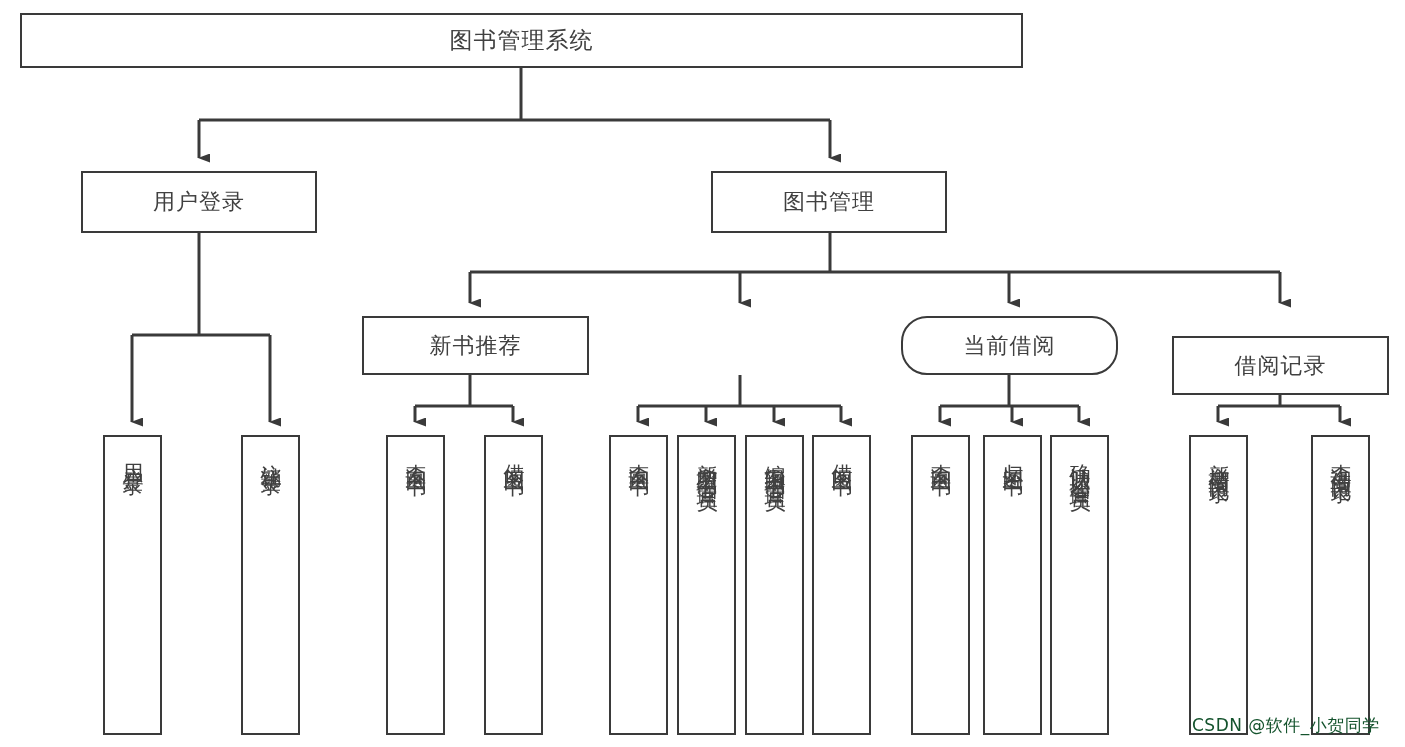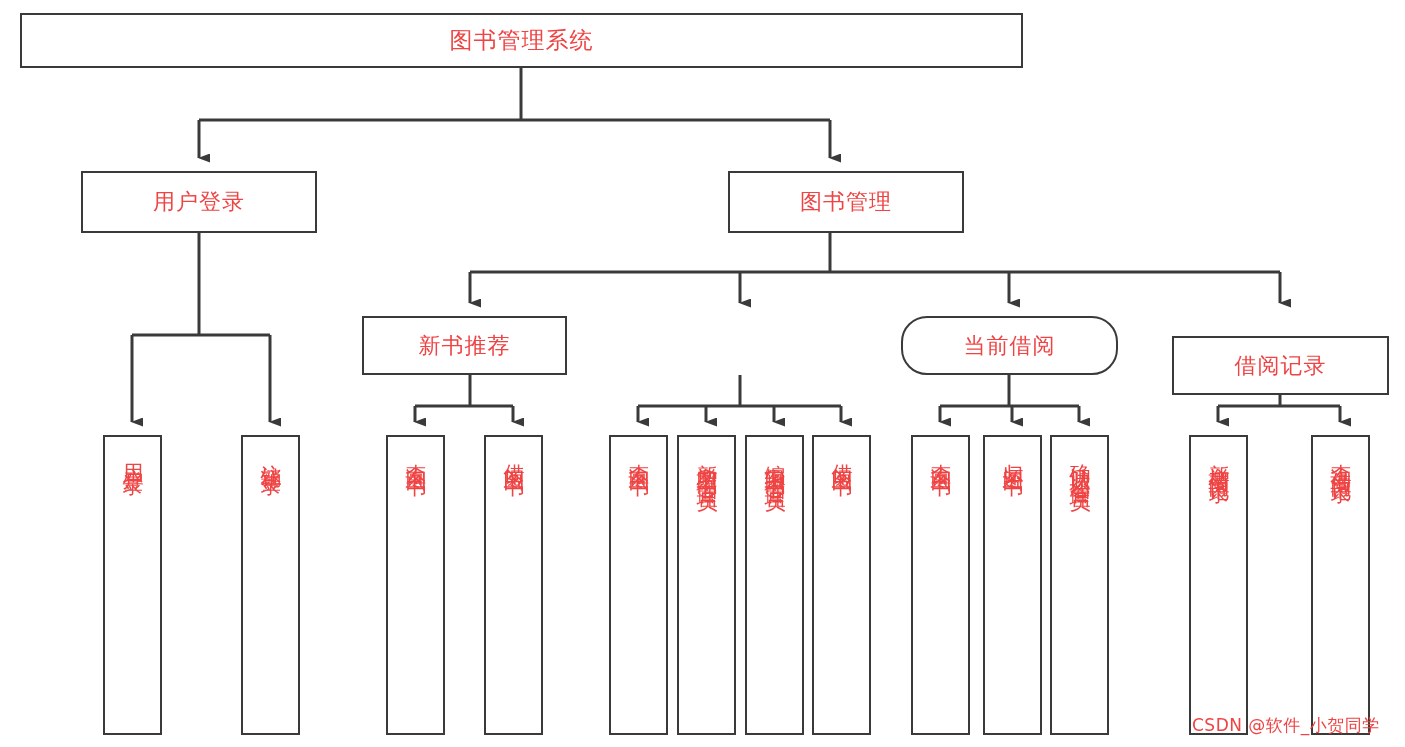--- a/index.html
+++ b/index.html
@@ -30,21 +30,21 @@
     box-sizing: border-box;
     background: #ffffff;
     border: 2px solid #3a3a3a;
     display: flex;
     align-items: center;
     justify-content: center;
     z-index: 2;
   }
   .node-label {
     font-size: 22px;
-    color: #ef4444;
+    color: #404040;
     line-height: 1.25;
     letter-spacing: 1px;
     white-space: nowrap;
   }
   .node.vertical {
     align-items: flex-start;
     padding-top: 10px;
   }
   .node.vertical .node-label {
     writing-mode: vertical-rl;
@@ -56,21 +56,21 @@
     max-height: 100%;
   }
   .node.root .node-label {
     font-size: 23px;
   }
   #watermark {
     position: absolute;
     left: 1192px;
     top: 714px;
     font-size: 17px;
-    color: #ef4444;
+    color: #14532d;
     letter-spacing: 0.5px;
     white-space: nowrap;
     z-index: 5;
     font-family: "DejaVu Sans", "Liberation Sans", sans-serif;
   }
 </style>
 </head>
 <body>
 
 <div id="diagram-root">
@@ -131,25 +131,25 @@
     </g>
   </svg>
 
   <div class="node root" style="left: 20px; top: 13px; width: 1003px; height: 55px;">
     <span class="node-label">图书管理系统</span>
   </div>
 
   <div class="node" style="left: 81px; top: 171px; width: 236px; height: 62px;">
     <span class="node-label">用户登录</span>
   </div>
-  <div class="node" style="left: 711px; top: 171px; width: 236px; height: 62px; margin-left: 17px;">
+  <div class="node" style="left: 711px; top: 171px; width: 236px; height: 62px;">
     <span class="node-label">图书管理</span>
   </div>
 
-  <div class="node" style="left: 362px; top: 316px; width: 205px; height: 59px;">
+  <div class="node" style="left: 362px; top: 316px; width: 227px; height: 59px;">
     <span class="node-label">新书推荐</span>
   </div>
   <div class="node" style="left: 901px; top: 316px; width: 217px; height: 59px; border-radius: 26px;">
     <span class="node-label">当前借阅</span>
   </div>
   <div class="node" style="left: 1172px; top: 336px; width: 217px; height: 59px;">
     <span class="node-label">借阅记录</span>
   </div>
 
   <div class="node vertical" style="left: 103px; top: 435px; width: 59px; height: 300px;">

